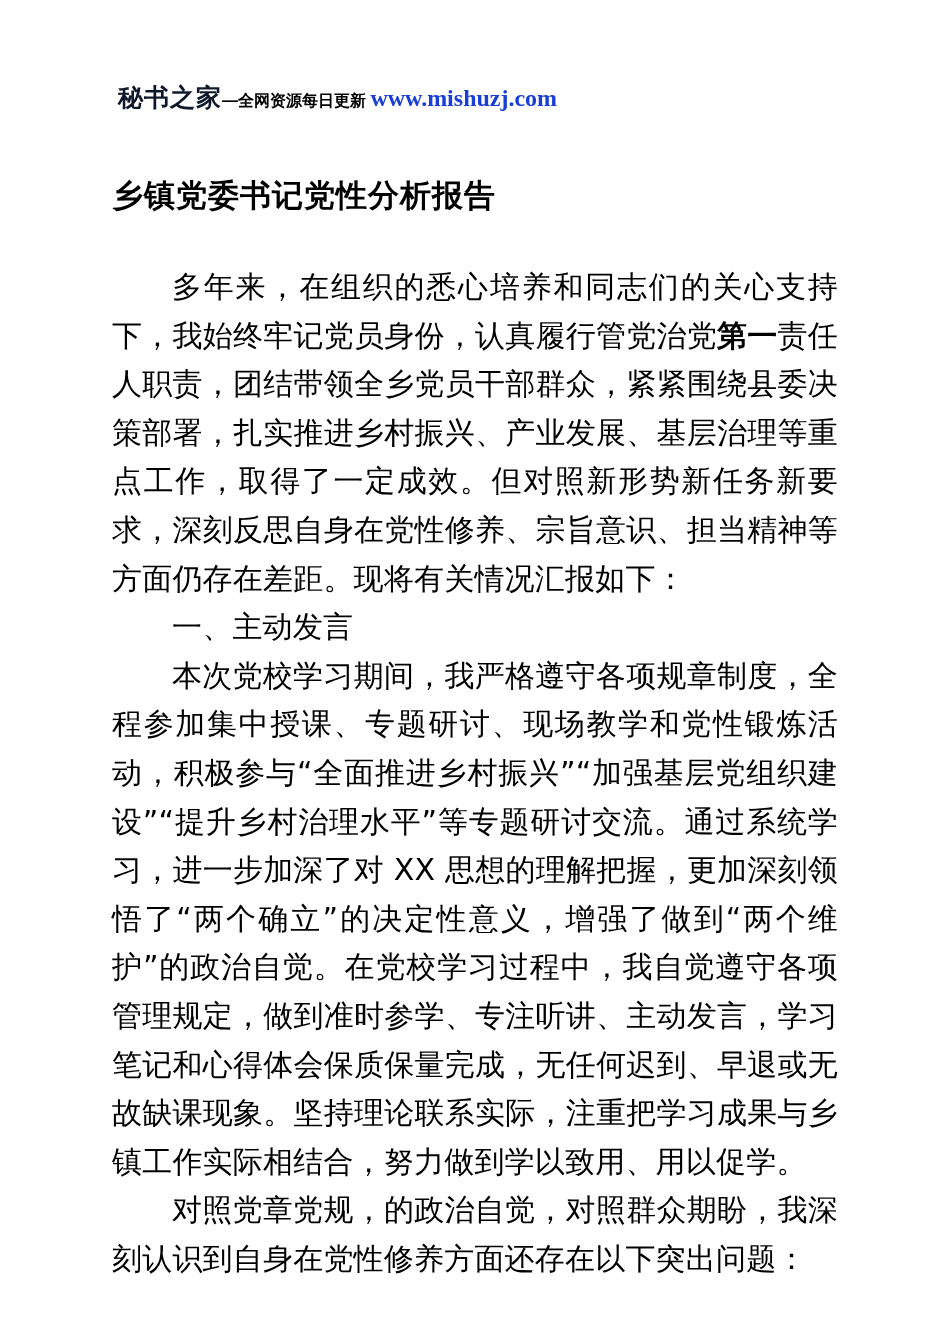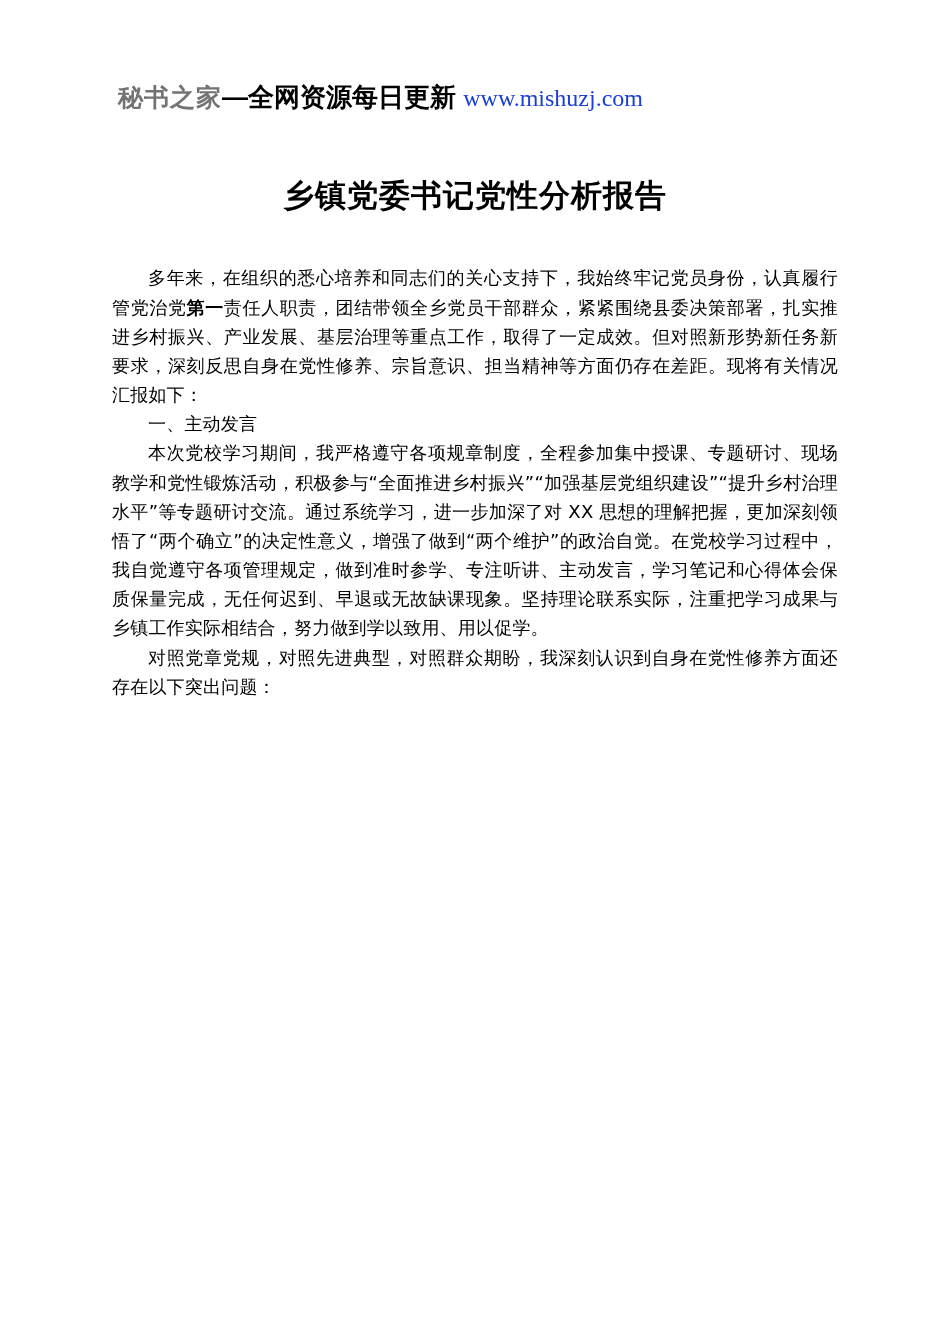--- a/index.html
+++ b/index.html
@@ -24,51 +24,50 @@
   }
   .watermark {
     font-family: "Liberation Sans", sans-serif;
     font-size: 25px;
     font-weight: bold;
     line-height: 1.2;
     margin: 0 0 0 6px;
     white-space: nowrap;
   }
   .wm-brand {
-    color: #737373;
+    color: #0f172a;
     letter-spacing: 1px;
     margin-top: 30px;
   }
   .wm-mid {
     color: #000000;
-    font-size: 26px;
+    font-size: 16px;
     font-weight: bold;
   }
   .wm-url {
     color: #1a3fd4;
     font-size: 24px;
-    font-weight: normal;
+    font-weight: bold;
     font-family: "Liberation Serif", serif;
     text-align: center;
   }
   .doc-title {
-    text-align: center;
     font-family: "DejaVu Sans", "Liberation Sans", sans-serif;
     font-size: 31px;
     font-weight: bold;
     letter-spacing: 1px;
     margin: 62px 0 0 0;
     line-height: 1.3;
   }
   .body-text {
     margin-top: 48px;
   }
   p.para {
     font-family: "DejaVu Sans", "Liberation Sans", sans-serif;
-    font-size: 18px;
+    font-size: 30px;
     line-height: 1.62;
     margin: 0;
     text-align: justify;
     text-justify: inter-ideograph;
     letter-spacing: 0.2px;
   }
   p.indent {
     text-indent: 2em;
   }
   p.para b {
@@ -83,16 +82,16 @@
   <div class="watermark">
     <span class="wm-brand">秘书之家</span><span class="wm-mid">—全网资源每日更新 </span><span class="wm-url">www.mishuzj.com</span>
   </div>
 
   <h1 class="doc-title">乡镇党委书记党性分析报告</h1>
 
   <div class="body-text">
       <p class="para indent"><span>多年来，在组织的悉心培养和同志们的关心支持下，我始终牢记党员身份，认真履行管党治党</span><b>第一</b><span>责任人职责，团结带领全乡党员干部群众，紧紧围绕县委决策部署，扎实推进乡村振兴、产业发展、基层治理等重点工作，取得了一定成效。但对照新形势新任务新要求，深刻反思自身在党性修养、宗旨意识、担当精神等方面仍存在差距。现将有关情况汇报如下：</span></p>
       <p class="para indent"><span>一、主动发言</span></p>
       <p class="para indent"><span>本次党校学习期间，我严格遵守各项规章制度，全程参加集中授课、专题研讨、现场教学和党性锻炼活动，积极参与“全面推进乡村振兴”“加强基层党组织建设”“提升乡村治理水平”等专题研讨交流。通过系统学习，进一步加深了对 XX 思想的理解把握，更加深刻领悟了“两个确立”的决定性意义，增强了做到“两个维护”的政治自觉。在党校学习过程中，我自觉遵守各项管理规定，做到准时参学、专注听讲、主动发言，学习笔记和心得体会保质保量完成，无任何迟到、早退或无故缺课现象。坚持理论联系实际，注重把学习成果与乡镇工作实际相结合，努力做到学以致用、用以促学。</span></p>
-      <p class="para indent"><span>对照党章党规，对照先进典型，对照群众期盼，我深刻认识到自身在党性修养方面还存在以下突出问题：</span></p>
+      <p class="para indent"><span>对照党章党规，的政治自觉，对照群众期盼，我深刻认识到自身在党性修养方面还存在以下突出问题：</span></p>
     </div>
 
 </div>
 
 </body></html>

